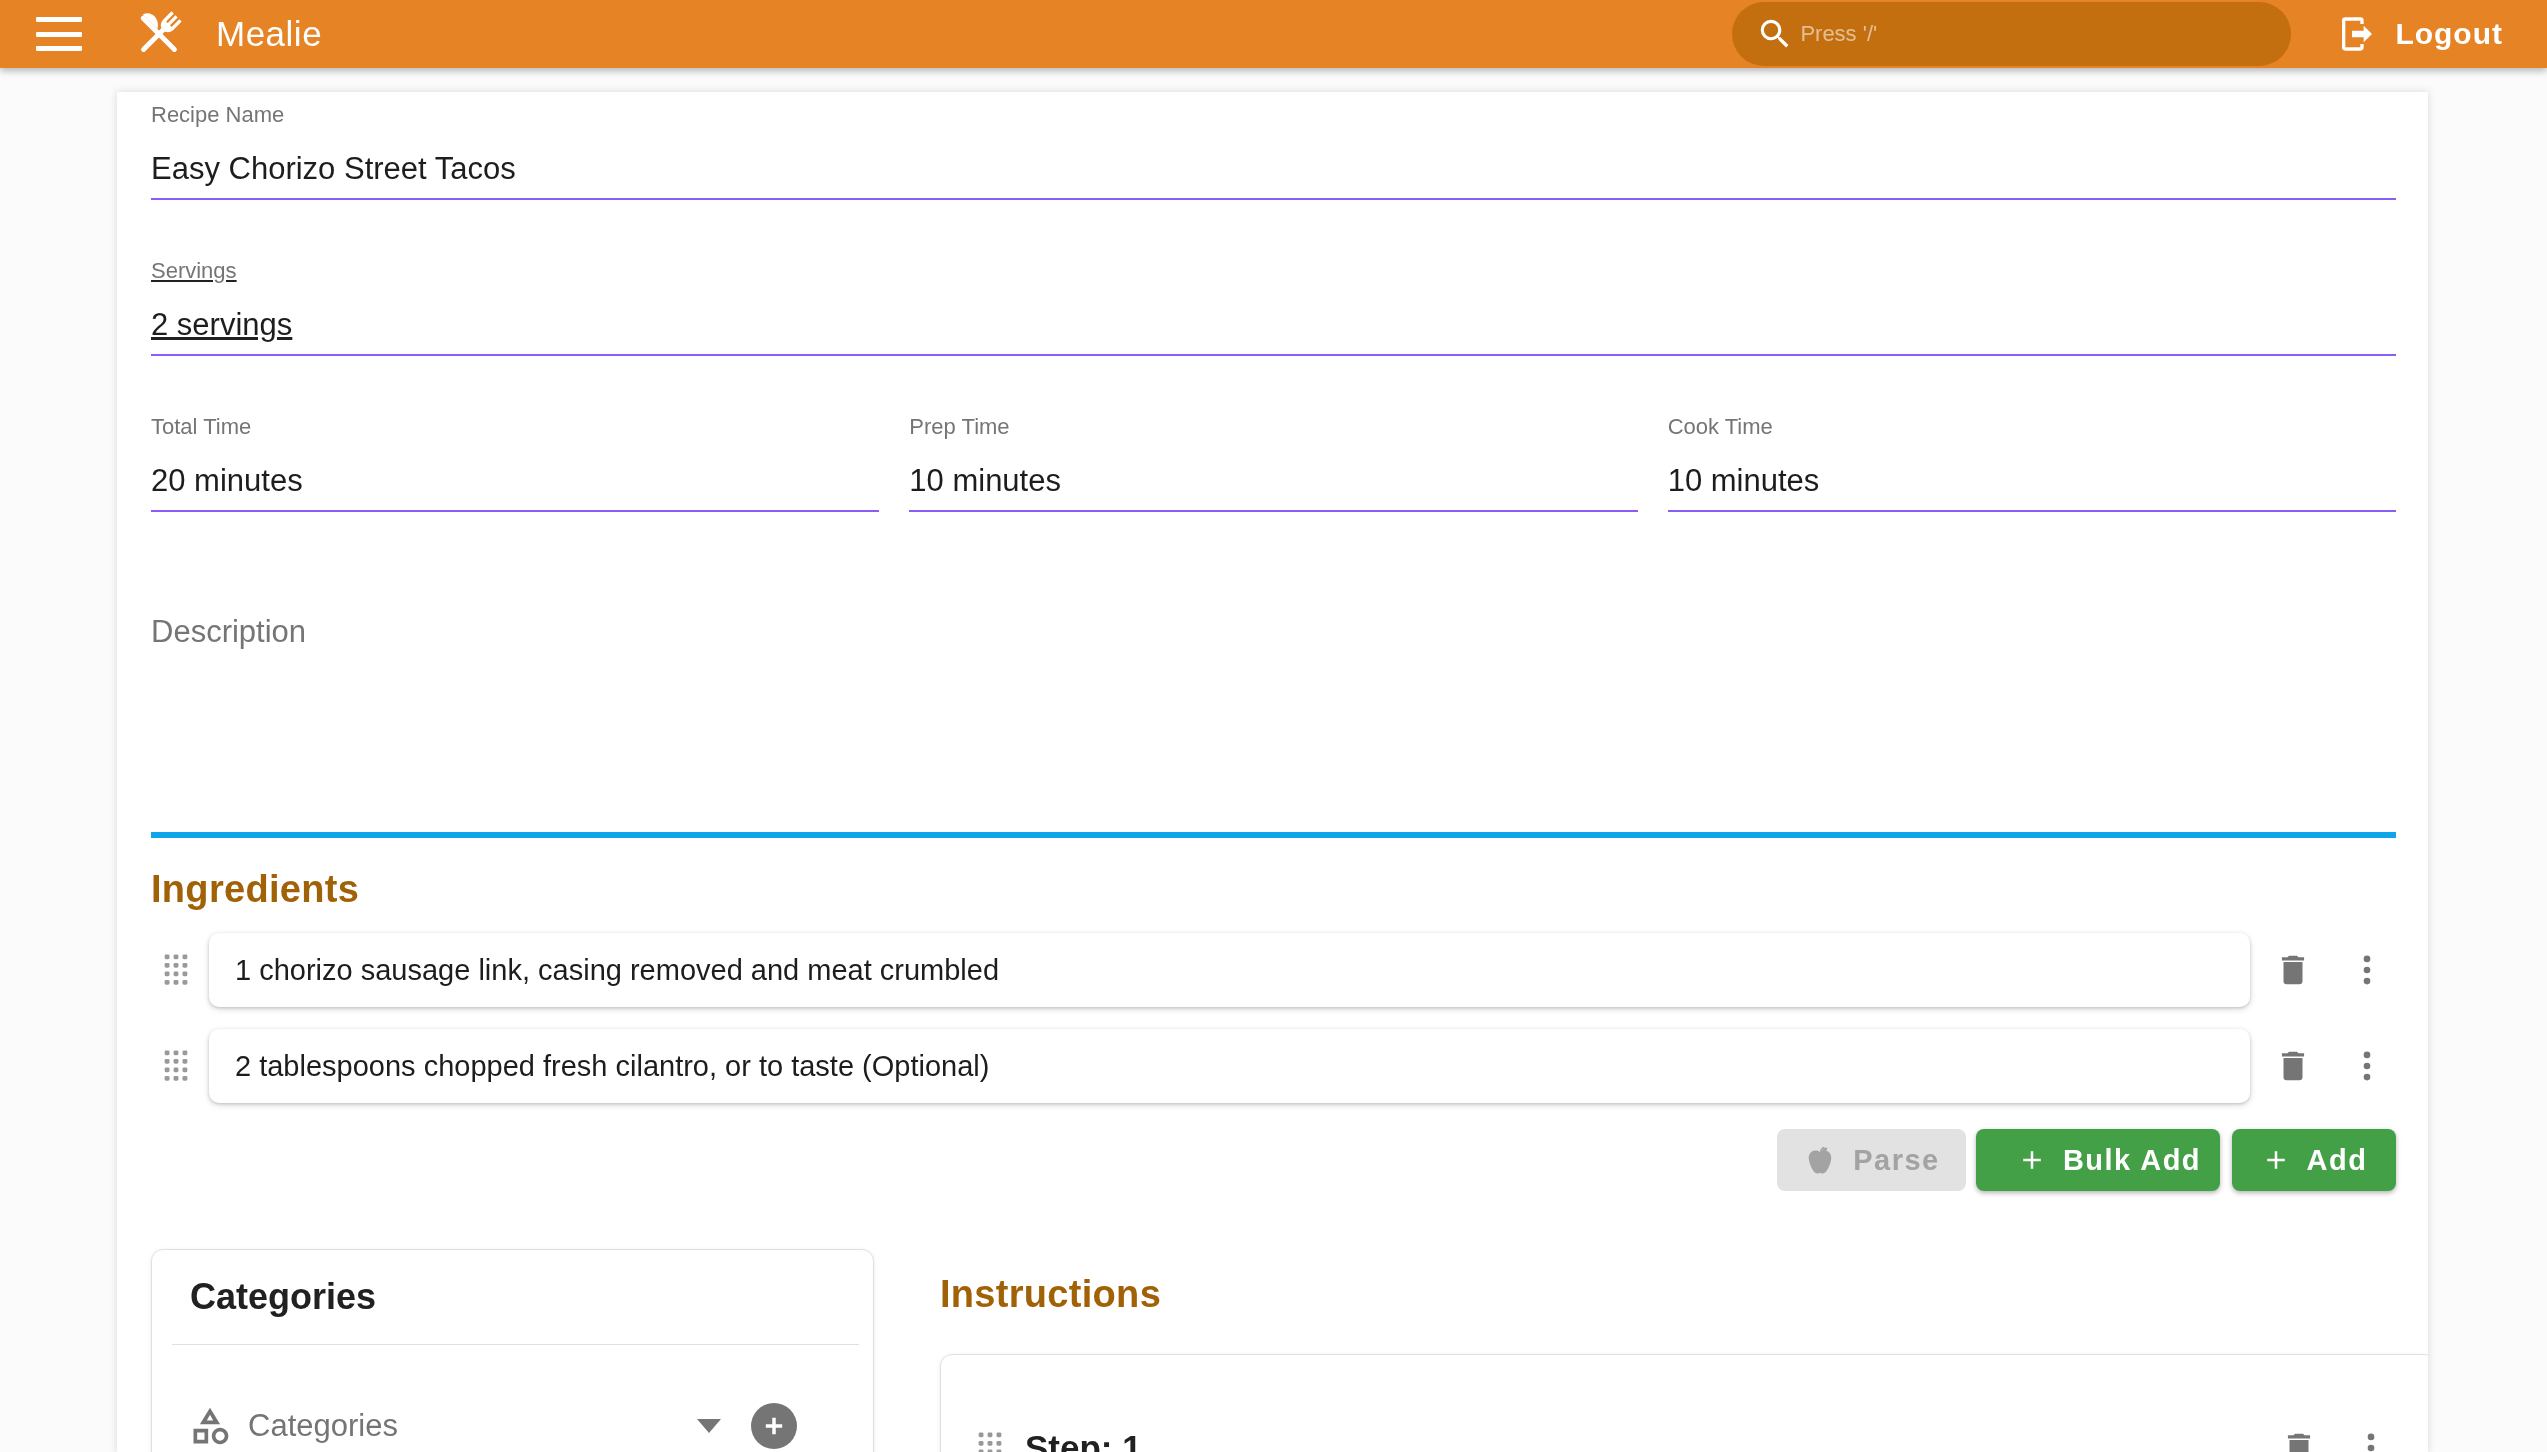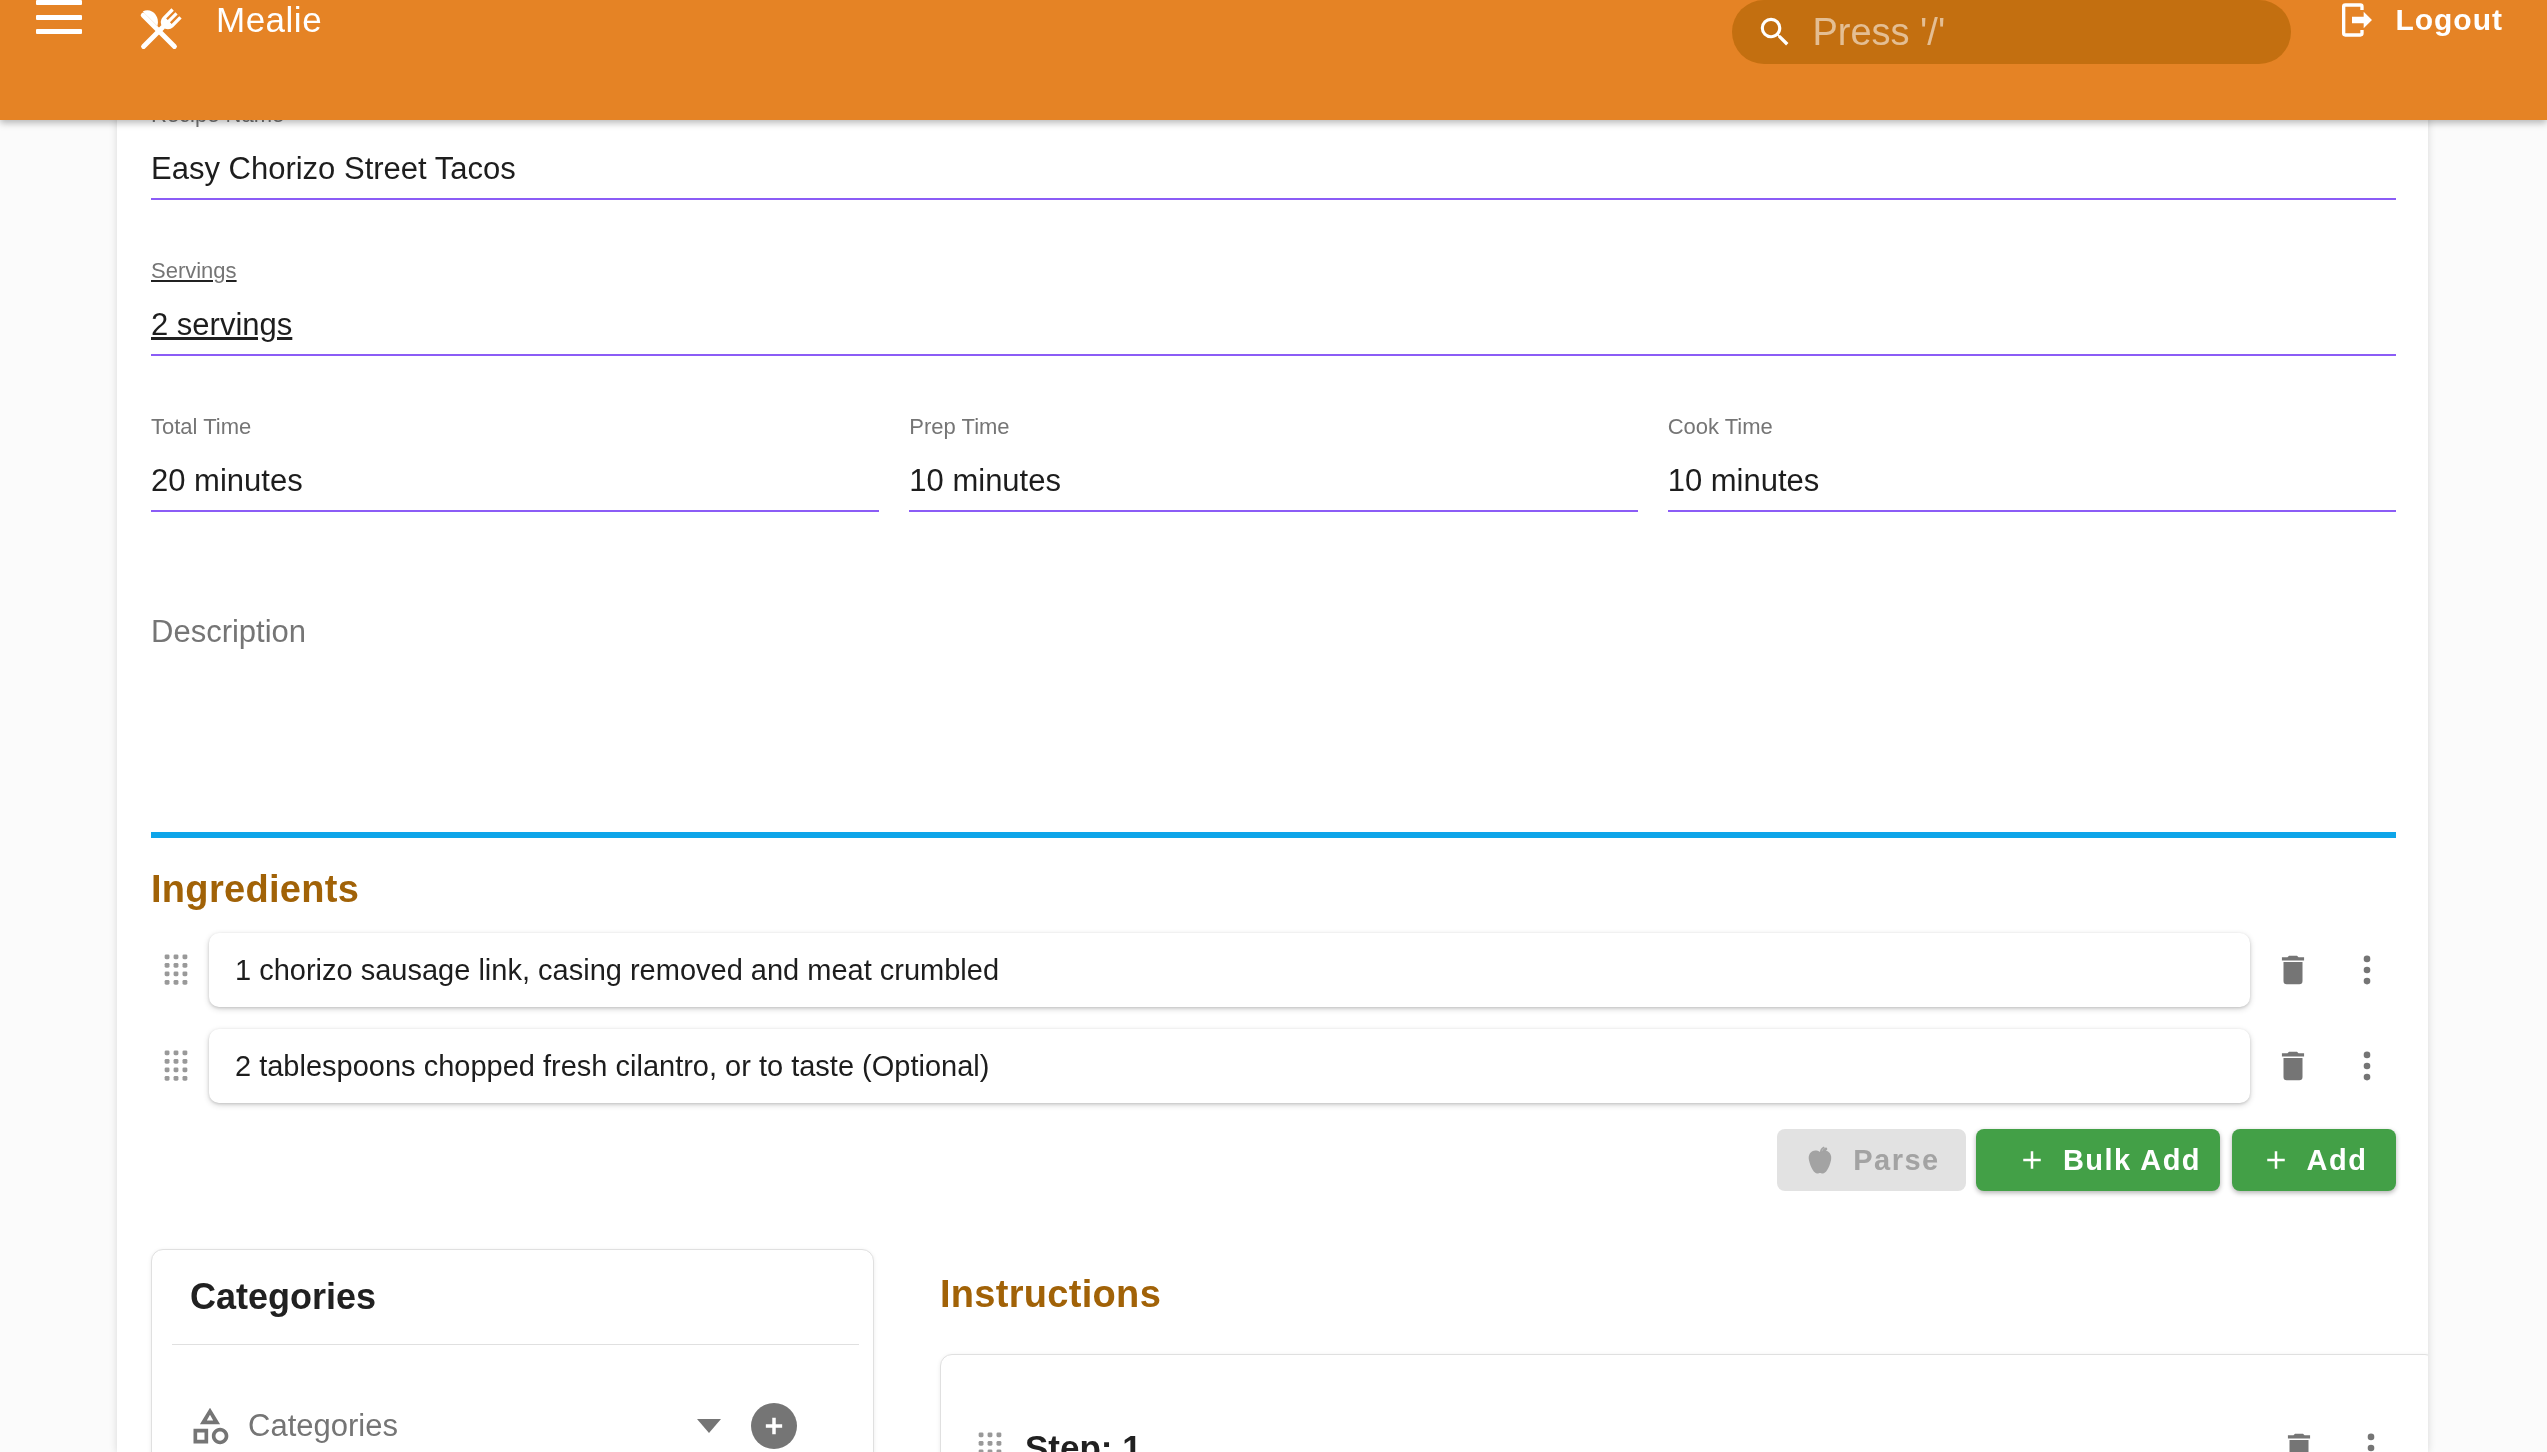--- a/index.html
+++ b/index.html
@@ -1,32 +1,32 @@
 <!DOCTYPE html>
 <html><head>
 <meta charset="utf-8">
 <style>
   * { margin:0; padding:0; box-sizing:border-box; }
   html,body { width:2547px; height:1453px; overflow:hidden; }
   body { font-family:"Liberation Sans","DejaVu Sans",sans-serif; background:#fbfbfb; color:#212121; }
 
   
-  .appbar { position:absolute; left:0; top:0; width:2547px; height:120px; background:#E58325;
-            display:flex; align-items:flex-start; box-shadow:0 3px 7px rgba(0,0,0,0.28); z-index:10; }
+  .appbar { position:absolute; left:0; top:0; width:2547px; height:68px; background:#E58325;
+            display:flex; align-items:center; box-shadow:0 3px 7px rgba(0,0,0,0.28); z-index:10; }
   .hamburger { width:46px; height:34px; margin-left:36px; display:flex; flex-direction:column;
                justify-content:space-between; cursor:pointer; }
   .hamburger span { display:block; height:5px; background:#fff; border-radius:1px; }
   .logo { width:62px; height:62px; margin-left:46px; }
   .app-title { color:#fff; font-size:35px; font-weight:500; margin-left:26px; letter-spacing:0.5px; }
   .spacer { flex:1; }
   .searchbox { width:559px; height:64px; background:#C36F10; border-radius:32px;
                display:flex; align-items:center; padding:0 24px; }
   .searchbox svg { width:38px; height:38px; flex:none; }
   .searchbox input { background:transparent; border:none; outline:none; color:#fff;
-                     font-size:38px; margin-left:18px; width:100%;
+                     font-size:22px; margin-left:6px; width:100%;
                      font-family:"Liberation Sans","DejaVu Sans",sans-serif; }
   .searchbox input::placeholder { color:rgba(255,255,255,0.55); }
   .logout { display:flex; align-items:center; margin-left:46px; margin-right:44px; cursor:pointer; }
   .logout svg { width:40px; height:40px; }
   .logout .lbl { color:#fff; font-size:30px; font-weight:700; margin-left:18px; letter-spacing:1px; }
 
   
   .content { position:absolute; left:117px; top:92px; width:2311px; height:1361px;
              background:#fff; box-shadow:0 0 8px rgba(0,0,0,0.14); padding:8px 32px 0 34px; overflow:hidden; }
 

